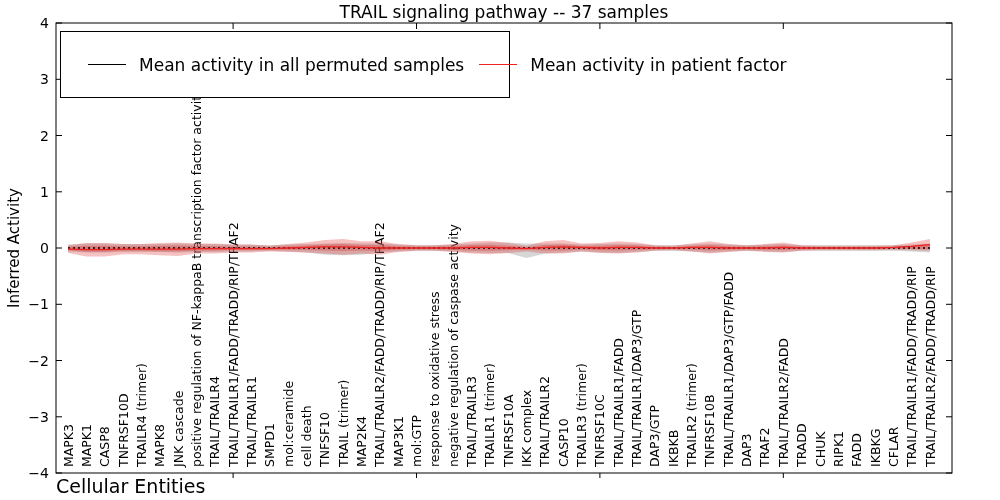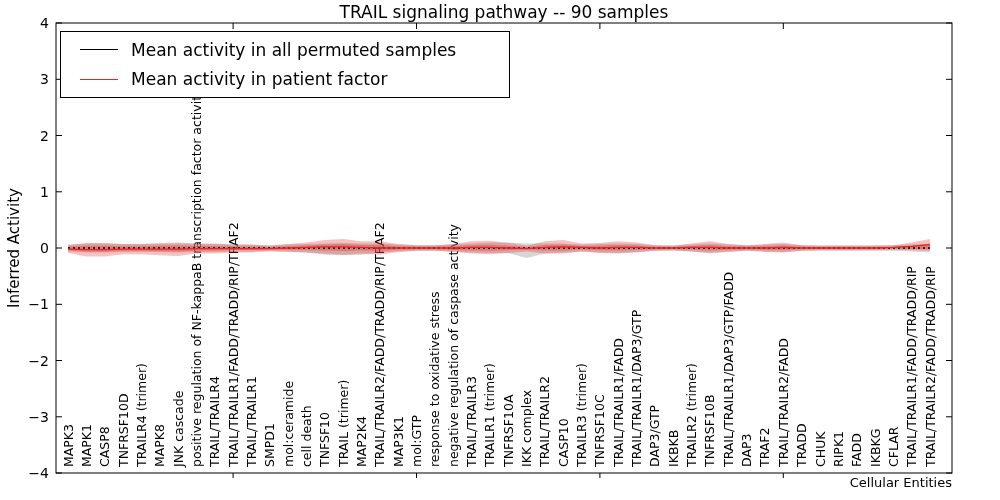--- a/index.html
+++ b/index.html
@@ -9,28 +9,28 @@
   }
   .title{
     position:absolute;left:56px;top:2px;width:896px;text-align:center;
     font-size:17px;white-space:nowrap;
   }
   .ylabel{
     position:absolute;left:14px;top:248px;transform:translate(-50%,-50%) rotate(-90deg);
     font-size:15px;white-space:nowrap;
   }
   .xlabel{
-    position:absolute;left:56px;top:475px;width:896px;text-align:right;
-    font-size:13px;white-space:nowrap;
+    position:absolute;left:56px;top:475px;width:896px;text-align:left;
+    font-size:19px;white-space:nowrap;
   }
   .plot-svg{position:absolute;left:0;top:0;}
   .legend{
     position:absolute;left:60px;top:31px;width:450px;height:67px;box-sizing:border-box;
     background:#ffffff;border:1.6px solid #000;
-    display:flex;flex-direction:column;justify-content:space-around;padding:3px 4px;
+    display:flex;justify-content:space-around;padding:3px 12px;
   }
   .legend-row{display:flex;align-items:center;padding-left:15px;font-size:17px;white-space:nowrap;}
   .swatch{width:38px;height:0;border-top:1.8px solid #000;margin-right:13px;flex:0 0 auto;}
 </style>
 </head>
 <body>
 
 <div class="figure">
   <svg id="plot" class="plot-svg" width="1000" height="500">
       <text transform="translate(72.5,467) rotate(-90)" font-size="12.5px" font-family="&quot;DejaVu Sans&quot;,&quot;Liberation Sans&quot;,sans-serif" fill="#000" text-anchor="start">MAPK3</text>
@@ -117,21 +117,21 @@
       <line x1="233.1" y1="23" x2="233.1" y2="29" stroke="#000" stroke-width="1"></line>
       <line x1="233.1" y1="473" x2="233.1" y2="478" stroke="#000" stroke-width="1"></line>
       <line x1="416.5" y1="23" x2="416.5" y2="29" stroke="#000" stroke-width="1"></line>
       <line x1="416.5" y1="473" x2="416.5" y2="478" stroke="#000" stroke-width="1"></line>
       <line x1="599.9" y1="23" x2="599.9" y2="29" stroke="#000" stroke-width="1"></line>
       <line x1="599.9" y1="473" x2="599.9" y2="478" stroke="#000" stroke-width="1"></line>
       <line x1="783.3" y1="23" x2="783.3" y2="29" stroke="#000" stroke-width="1"></line>
       <line x1="783.3" y1="473" x2="783.3" y2="478" stroke="#000" stroke-width="1"></line>
     </svg>
 
-  <div class="title">TRAIL signaling pathway -- 90 samples</div>
+  <div class="title">TRAIL signaling pathway -- 37 samples</div>
   <div class="ylabel">Inferred Activity</div>
   <div class="xlabel">Cellular Entities</div>
 
   <div class="legend">
     <div class="legend-row">
       <div class="swatch" id="swatch-0" style="border-top-color: rgb(0, 0, 0);"></div>
       <span>Mean activity in all permuted samples</span>
     </div>
     <div class="legend-row">
       <div class="swatch" id="swatch-1" style="border-top-color: rgb(238, 34, 34);"></div>

